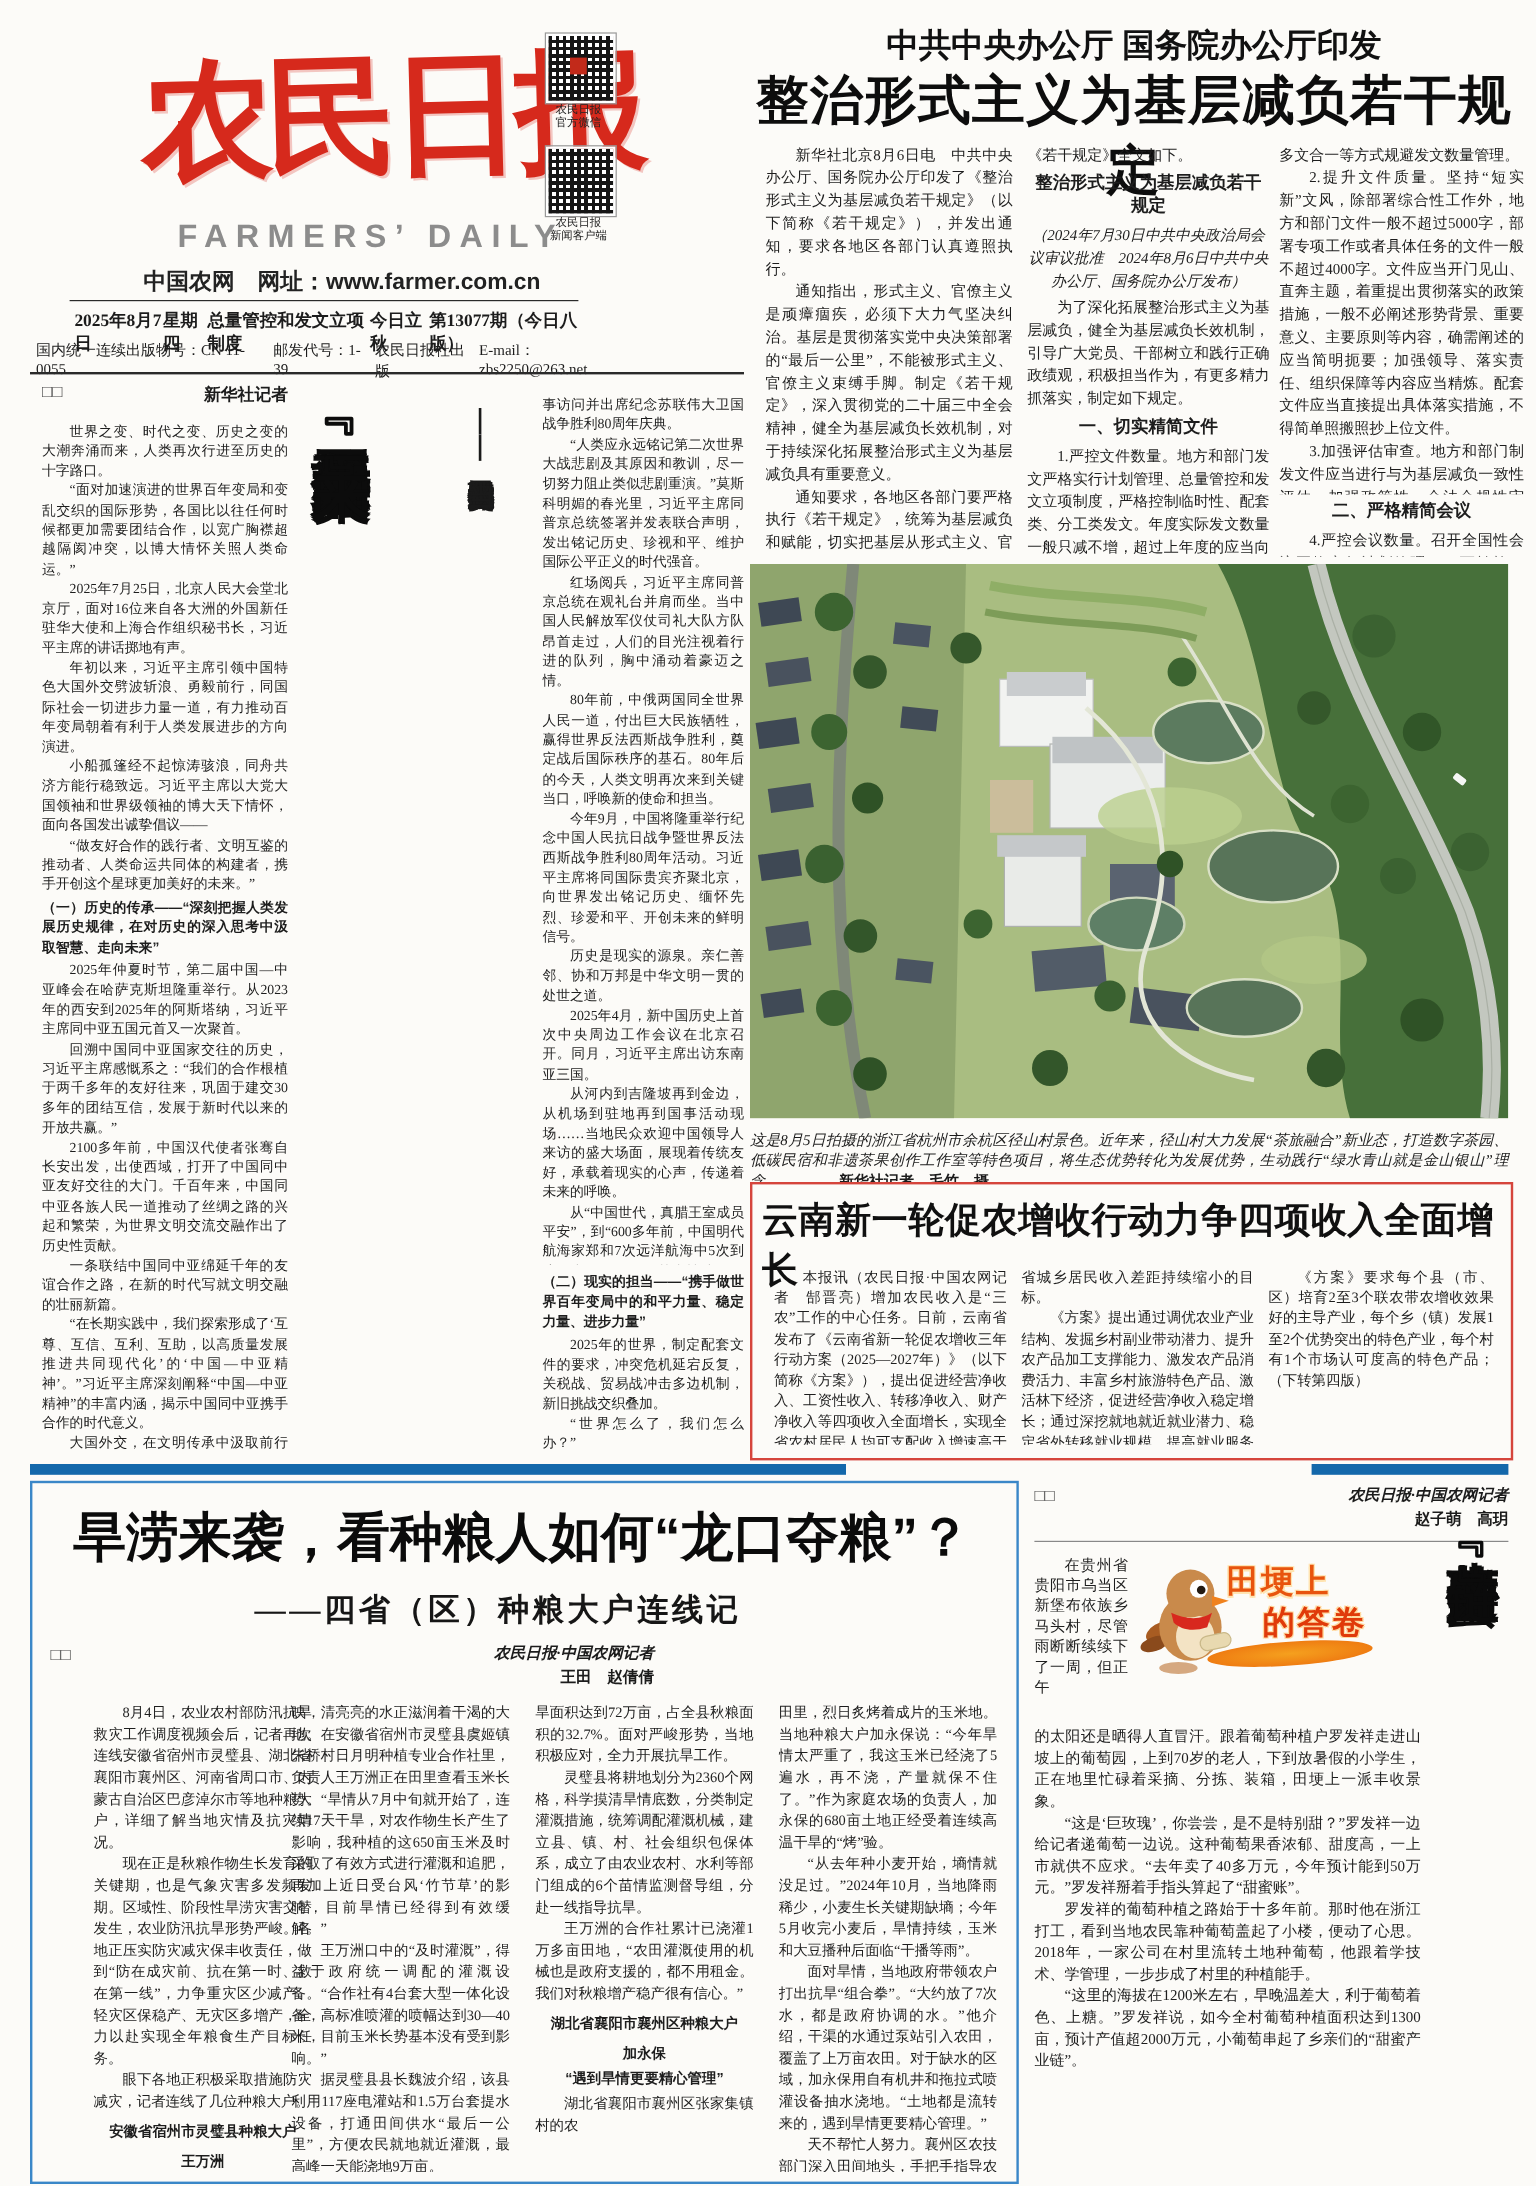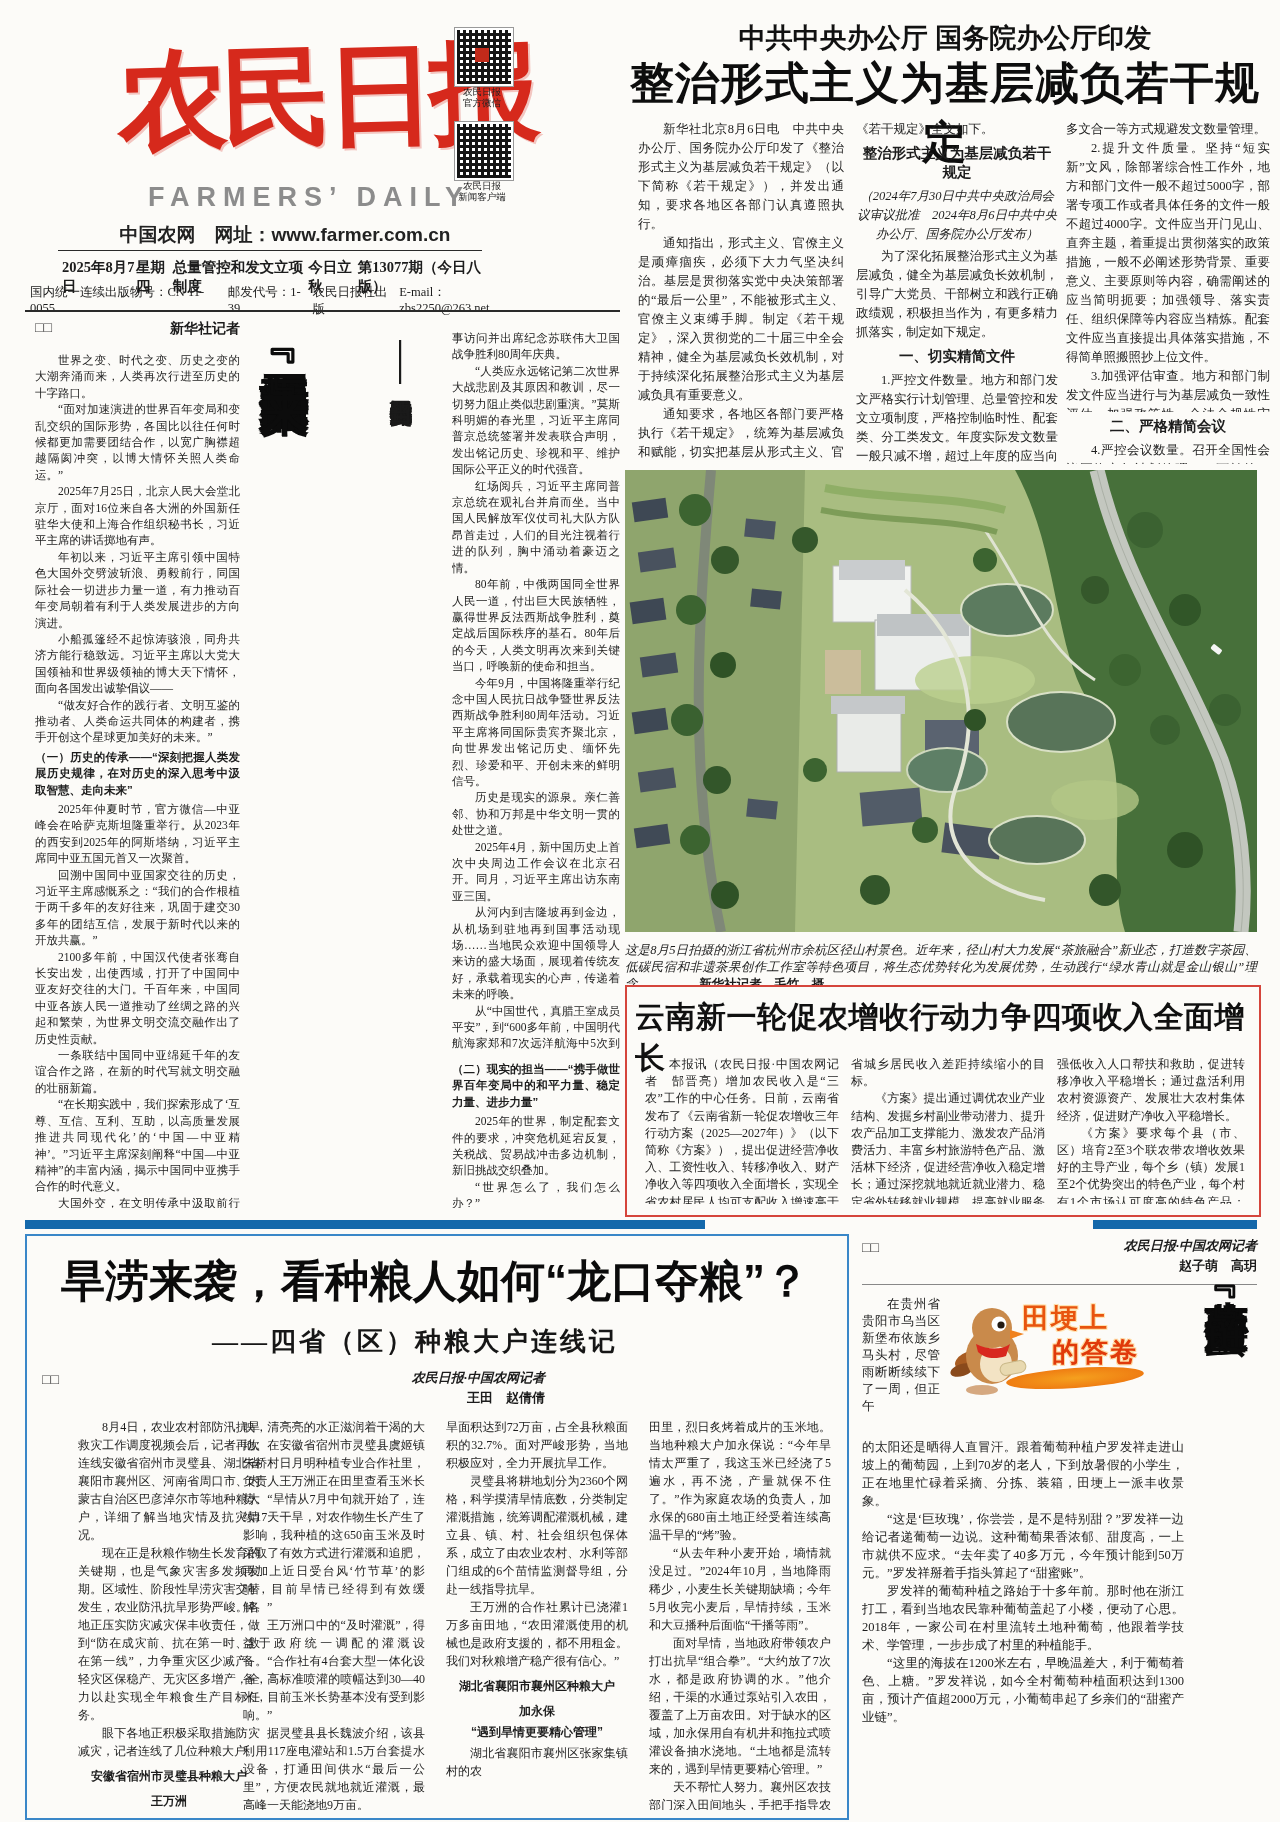--- a/index.html
+++ b/index.html
@@ -110,21 +110,21 @@
   </div>
 
   <div class="tcol" style="left:35px;top:352px;width:205px;height:856px;font-size:11.5px;line-height:16.4px;">
       <p class="ap p">世界之变、时代之变、历史之变的大潮奔涌而来，人类再次行进至历史的十字路口。</p>
       <p class="ap p">“面对加速演进的世界百年变局和变乱交织的国际形势，各国比以往任何时候都更加需要团结合作，以宽广胸襟超越隔阂冲突，以博大情怀关照人类命运。”</p>
       <p class="ap p">2025年7月25日，北京人民大会堂北京厅，面对16位来自各大洲的外国新任驻华大使和上海合作组织秘书长，习近平主席的讲话掷地有声。</p>
       <p class="ap p">年初以来，习近平主席引领中国特色大国外交劈波斩浪、勇毅前行，同国际社会一切进步力量一道，有力推动百年变局朝着有利于人类发展进步的方向演进。</p>
       <p class="ap p">小船孤篷经不起惊涛骇浪，同舟共济方能行稳致远。习近平主席以大党大国领袖和世界级领袖的博大天下情怀，面向各国发出诚挚倡议——</p>
       <p class="ap p">“做友好合作的践行者、文明互鉴的推动者、人类命运共同体的构建者，携手开创这个星球更加美好的未来。”</p>
       <p class="ap h2">（一）历史的传承——“深刻把握人类发展历史规律，在对历史的深入思考中汲取智慧、走向未来”</p>
-      <p class="ap p">2025年仲夏时节，官方微信—中亚峰会在哈萨克斯坦隆重举行。从2023年的西安到2025年的阿斯塔纳，习近平主席同中亚五国元首又一次聚首。</p>
+      <p class="ap p">2025年仲夏时节，第二届中国—中亚峰会在哈萨克斯坦隆重举行。从2023年的西安到2025年的阿斯塔纳，习近平主席同中亚五国元首又一次聚首。</p>
       <p class="ap p">回溯中国同中亚国家交往的历史，习近平主席感慨系之：“我们的合作根植于两千多年的友好往来，巩固于建交30多年的团结互信，发展于新时代以来的开放共赢。”</p>
       <p class="ap p">2100多年前，中国汉代使者张骞自长安出发，出使西域，打开了中国同中亚友好交往的大门。千百年来，中国同中亚各族人民一道推动了丝绸之路的兴起和繁荣，为世界文明交流交融作出了历史性贡献。</p>
       <p class="ap p">一条联结中国同中亚绵延千年的友谊合作之路，在新的时代写就文明交融的壮丽新篇。</p>
       <p class="ap p">“在长期实践中，我们探索形成了‘互尊、互信、互利、互助，以高质量发展推进共同现代化’的‘中国—中亚精神’。”习近平主席深刻阐释“中国—中亚精神”的丰富内涵，揭示中国同中亚携手合作的时代意义。</p>
       <p class="ap p">大国外交，在文明传承中汲取前行智慧，于历史奔流中锚定时代航标。</p>
     </div>
 
   <div class="abs vert sans" style="left:252px;top:332px;height:800px;font-size:50px;font-weight:900;letter-spacing:1px;color:#0c0c0c;">『携手开创这个星球更加美好的未来』</div>
   <div class="abs vert sans" style="left:386px;top:340px;height:780px;font-size:22px;font-weight:bold;color:#1a1a1a;">——习近平主席引领中国特色大国外交在世界变局中展现时代担当</div>
 
@@ -224,21 +224,20 @@
   <div class="redbox" style="left:625px;top:985px;width:632px;height:228px;"></div>
   <div class="abs sans" style="left:635px;top:997px;width:612px;text-align:left;font-size:30px;font-weight:800;letter-spacing:0.5px;color:#101010;">云南新一轮促农增收行动力争四项收入全面增长</div>
   <div class="tcol" style="left:645px;top:1056px;width:194px;height:148px;font-size:12px;line-height:17.2px;">
       <p class="ap lead">本报讯（农民日报·中国农网记者　郜晋亮）增加农民收入是“三农”工作的中心任务。日前，云南省发布了《云南省新一轮促农增收三年行动方案（2025—2027年）》（以下简称《方案》），提出促进经营净收入、工资性收入、转移净收入、财产净收入等四项收入全面增长，实现全省农村居民人均可支配收入增速高于全国平均水平、高于全省经济增长速度、全</p>
     </div>
   <div class="tcol" style="left:851px;top:1056px;width:194px;height:148px;font-size:12px;line-height:17.2px;">
       <p class="ap first">省城乡居民收入差距持续缩小的目标。</p>
       <p class="ap p">《方案》提出通过调优农业产业结构、发掘乡村副业带动潜力、提升农产品加工支撑能力、激发农产品消费活力、丰富乡村旅游特色产品、激活林下经济，促进经营净收入稳定增长；通过深挖就地就近就业潜力、稳定省外转移就业规模、提高就业服务水平，促进工资性收入较快增长；通过全面落实相关补贴政策、加</p>
     </div>
   <div class="tcol" style="left:1057px;top:1056px;width:188px;height:148px;font-size:12px;line-height:17.2px;">
-      <p class="ap first">强低收入人口帮扶和救助，促进转移净收入平稳增长；通过盘活利用农村资源资产、发展壮大农村集体经济，促进财产净收入平稳增长。</p>
       <p class="ap p">《方案》要求每个县（市、区）培育2至3个联农带农增收效果好的主导产业，每个乡（镇）发展1至2个优势突出的特色产业，每个村有1个市场认可度高的特色产品；（下转第四版）</p>
     </div>
 
   <div class="bluebar" style="left:25px;top:1220px;width:680px;"></div>
   <div class="bluebar" style="left:1093px;top:1220px;width:164px;"></div>
 
   <div class="bluebox" style="left:25px;top:1234px;width:820px;height:582px;"></div>
   <div class="abs sans" style="left:35px;top:1252px;width:800px;text-align:center;font-size:44px;font-weight:900;color:#0b0b0b;">旱涝来袭，看种粮人如何“龙口夺粮”？</div>
   <div class="abs" style="left:212px;top:1324px;width:560px;text-align:left;font-size:26px;font-weight:bold;letter-spacing:3px;color:#161616;">——四省（区）种粮大户连线记</div>
 

